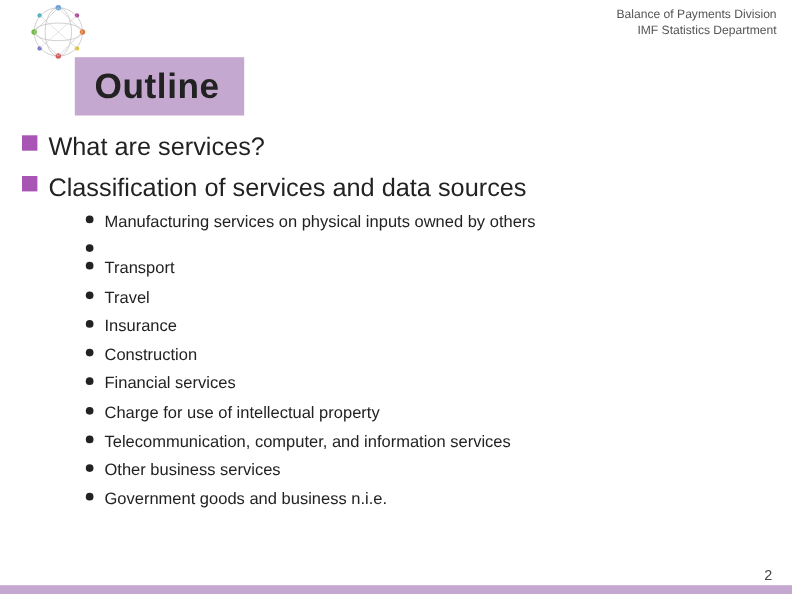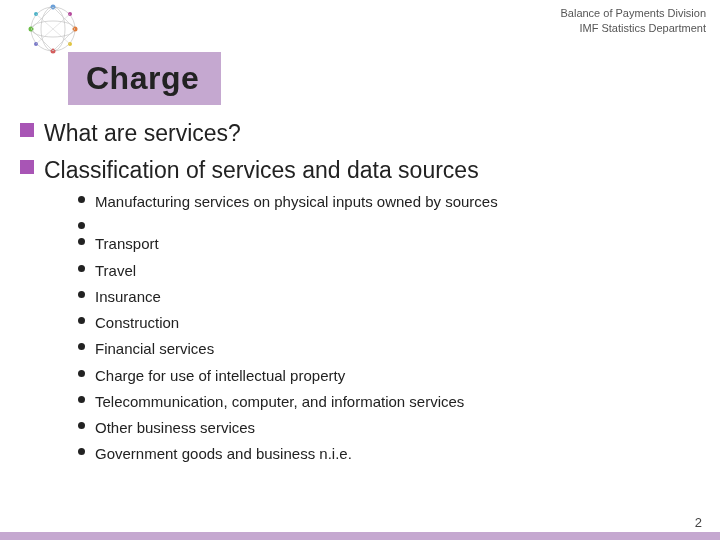--- a/index.html
+++ b/index.html
@@ -155,38 +155,38 @@
 
     <line x1="45" y1="3" x2="67" y2="25" stroke="#ccc" stroke-width="0.7"></line>
     <line x1="45" y1="3" x2="23" y2="25" stroke="#ccc" stroke-width="0.7"></line>
     <line x1="67" y1="25" x2="45" y2="47" stroke="#ccc" stroke-width="0.7"></line>
     <line x1="23" y1="25" x2="45" y2="47" stroke="#ccc" stroke-width="0.7"></line>
     <line x1="62" y1="10" x2="28" y2="40" stroke="#ccc" stroke-width="0.5"></line>
     <line x1="28" y1="10" x2="62" y2="40" stroke="#ccc" stroke-width="0.5"></line>
   </svg>
 </div>
 
-<div class="outline-title">Charge</div>
+<div class="outline-title">Outline</div>
 
 <div class="content-area">
 
   <div class="bullet-section">
     <div class="square-bullet"></div>
     <div class="section-text">What are services?</div>
   </div>
 
   <div class="bullet-section">
     <div class="square-bullet"></div>
     <div>
       <div class="section-text">Classification of services and data sources</div>
       <div class="sub-list">
 
       <div class="sub-item">
             <div class="dot-bullet"></div>
-            <span class="sub-text">Manufacturing services on physical inputs owned by sources</span>
+            <span class="sub-text">Manufacturing services on physical inputs owned by others</span>
           </div>
           <div class="sub-item">
             <div class="dot-bullet"></div>
           </div>
           <div class="sub-item">
             <div class="dot-bullet"></div>
             <span class="sub-text">Transport</span>
           </div>
           <div class="sub-item">
             <div class="dot-bullet"></div>

